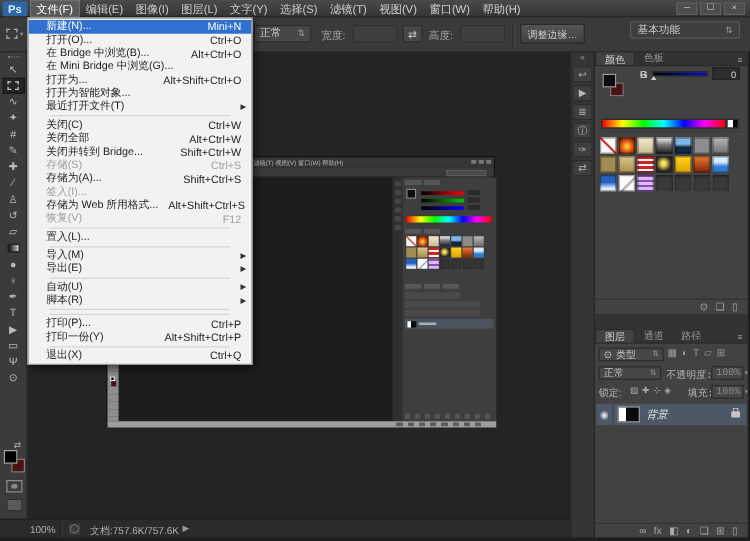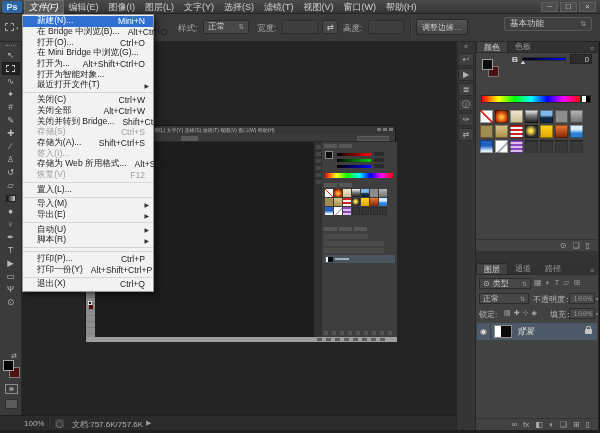--- a/index.html
+++ b/index.html
@@ -6,21 +6,21 @@
   *{box-sizing:border-box;}
   .win{position:relative;width:600px;height:433px;background:#2c2c2c;overflow:hidden;
        font-family:"Liberation Sans","DejaVu Sans",sans-serif;box-shadow:inset 0 0 0 1px #141414;}
   
   .titlebar{position:absolute;left:0;top:0;width:600px;height:14px;
             background:linear-gradient(#4a4a4a,#353535);border-bottom:1px solid #262626;display:flex;align-items:center;}
   .pslogo{position:absolute;left:2px;top:1px;width:20px;height:12px;background:#2d66a5;color:#d9ecff;
           font-size:9px;font-weight:bold;text-align:center;line-height:12px;border-radius:2px;}
   .menus{position:absolute;left:24px;top:0;height:14px;display:flex;}
   .mbitem{height:14px;line-height:14px;padding:0 5px;font-size:9px;color:#cfcfcf;white-space:nowrap;}
-  .mbitem.active{background:#5a5a5a;box-shadow:inset 0 0 0 1px #6e6e6e;color:#fff;font-style:italic;}
+  .mbitem.active{background:#5a5a5a;box-shadow:inset 0 0 0 1px #6e6e6e;color:#fff;}
   .winbtns{position:absolute;right:4px;top:2px;display:flex;gap:2px;}
   .winbtn{width:17px;height:10px;background:#4d4d4d;border:1px solid #5f5f5f;color:#ccc;
           font-size:7px;line-height:8px;text-align:center;}
   
   .optionsbar{position:absolute;left:0;top:14px;width:600px;height:28px;background:#3a3a3a;border-bottom:1px solid #252525;}
   .opt-toolicon{position:absolute;left:5px;top:9px;width:9px;height:8px;border:1px dashed #a9a9a9;}
   .opt-toolcaret{position:absolute;left:16px;top:11px;font-size:5px;color:#999;}
   .olbl{position:absolute;top:9px;font-size:8.5px;color:#a9a9a9;white-space:nowrap;}
   .odd{position:absolute;top:6px;height:14px;background:#474747;border:1px solid #2c2c2c;border-radius:2px;
        font-size:8.5px;color:#cfcfcf;display:flex;align-items:center;padding:0 4px;gap:4px;}
@@ -143,21 +143,21 @@
   
   .statusbar{position:absolute;left:0;top:415px;width:456px;height:15px;background:#2b2b2b;border-top:1px solid #1f1f1f;}
   .statusbar .zoom{position:absolute;left:24px;top:3px;font-size:8px;color:#b0b0b0;}
   .statusbar .sdiv{position:absolute;left:48px;top:1px;width:1px;height:13px;background:#202020;box-shadow:1px 0 0 #3a3a3a;}
   .statusbar .sicon{position:absolute;left:54px;top:2px;width:11px;height:11px;background:#3a3a3a;border:1px solid #2a2a2a;
                     color:#999;font-size:7px;line-height:10px;text-align:center;}
   .statusbar .sdoc{position:absolute;left:72px;top:3px;font-size:8px;color:#b0b0b0;}
   .statusbar .sarrow{position:absolute;left:146px;top:3px;font-size:7px;color:#999;}
   .bottomedge{position:absolute;left:0;top:430px;width:600px;height:3px;background:#1f1f1f;}
   
-  .dropdown{position:absolute;left:22px;top:14px;width:132px;z-index:50;background:#f2f2f2;
+  .dropdown{position:absolute;left:22px;top:14px;width:180px;z-index:50;background:#f2f2f2;
             border:1px solid #979797;box-shadow:3px 3px 6px rgba(0,0,0,.55);padding:1px 0;}
   .mi{height:10.7px;display:flex;align-items:center;padding:0 8px 0 14px;font-size:8.6px;color:#1d1d1d;
       position:relative;white-space:nowrap;}
   .mi .sc{margin-left:auto;padding-left:8px;}
   .mi .arrow{display:none;position:absolute;right:4px;top:2px;font-size:6px;color:#333;}
   .mi .arrow.show{display:block;}
   .mi.hl{background:#2f70d0;color:#fff;}
   .mi.dis{color:#9f9f9f;}
   .mi.msep{height:4px;padding:0;}
   .mi.msep:before{content:"";display:block;width:144px;height:1px;margin:0 auto;background:#d6d6d6;}
@@ -660,28 +660,28 @@
 
   <div class="dropdown">
 
       <div class="mi hl">
         <span class="lab">新建(N)...</span>
         <span class="sc">Mini+N</span>
 
       </div>
 
       <div class="mi">
+        <span class="lab">打开(O)...</span>
+        <span class="sc">Ctrl+O</span>
+
+      </div>
+
+      <div class="mi">
         <span class="lab">在 Bridge 中浏览(B)...</span>
         <span class="sc">Alt+Ctrl+O</span>
-
-      </div>
-
-      <div class="mi">
-        <span class="lab">打开(O)...</span>
-        <span class="sc">Ctrl+O</span>
 
       </div>
 
       <div class="mi">
         <span class="lab">在 Mini Bridge 中浏览(G)...</span>
         <span class="sc"></span>
 
       </div>
 
       <div class="mi">

